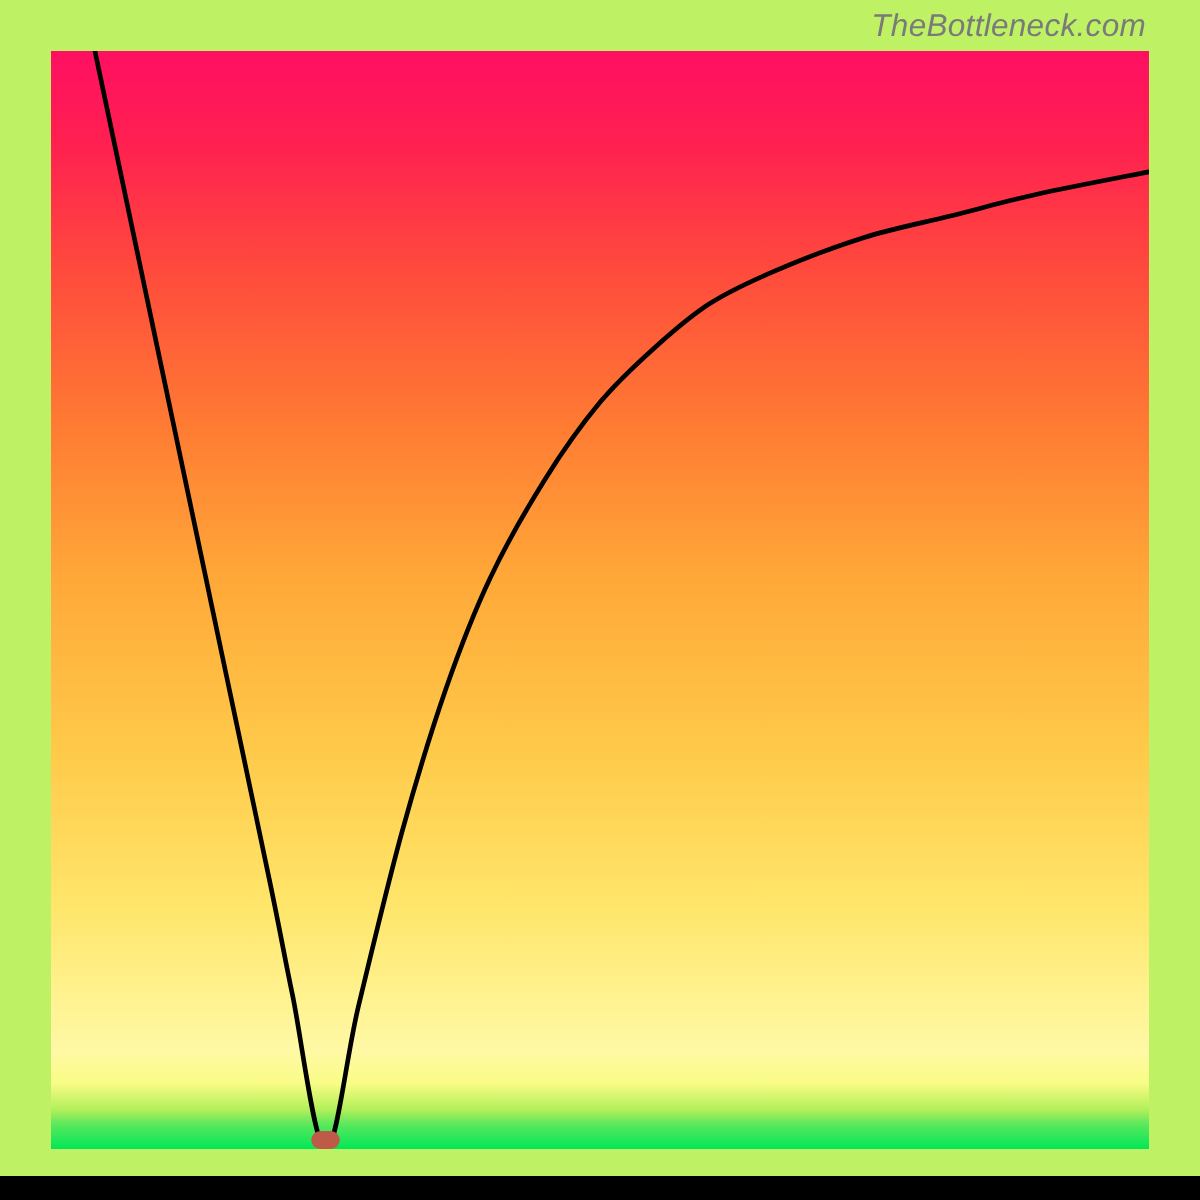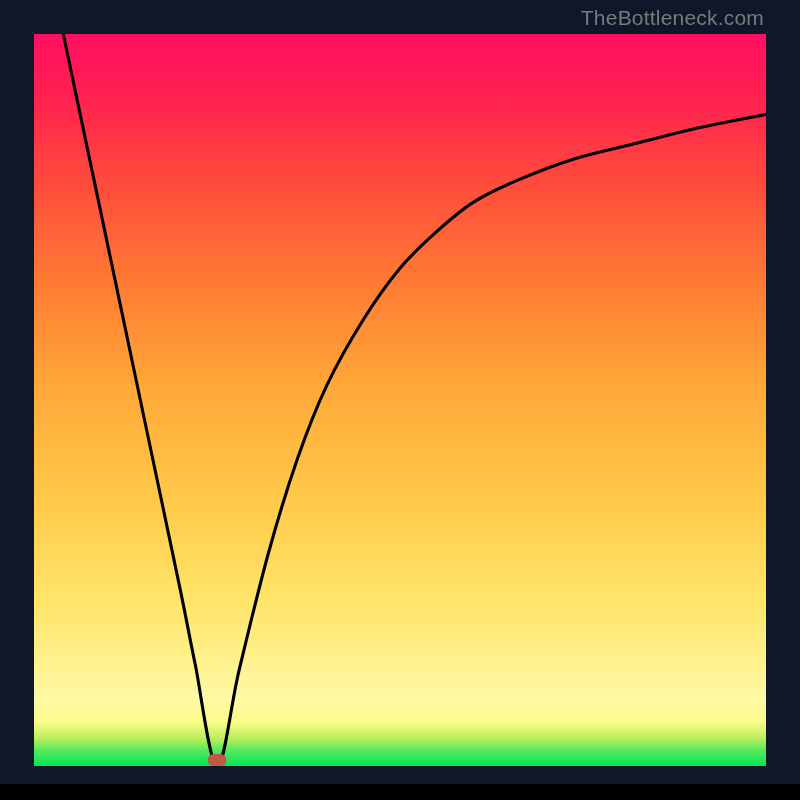--- a/index.html
+++ b/index.html
@@ -8,21 +8,22 @@
     width: 800px;
     height: 800px;
     background: #000;
     overflow: hidden;
     font-family: Arial, Helvetica, sans-serif;
   }
   .frame {
     position: relative;
     width: 800px;
     height: 784px;
-    background: #0f172a;
+    background: #bef264;
+    font-style: italic;
   }
   .plot-area {
     position: absolute;
     left: 34px;
     top: 34px;
     width: 732px;
     height: 732px;
     
     background: linear-gradient(
       to top,

